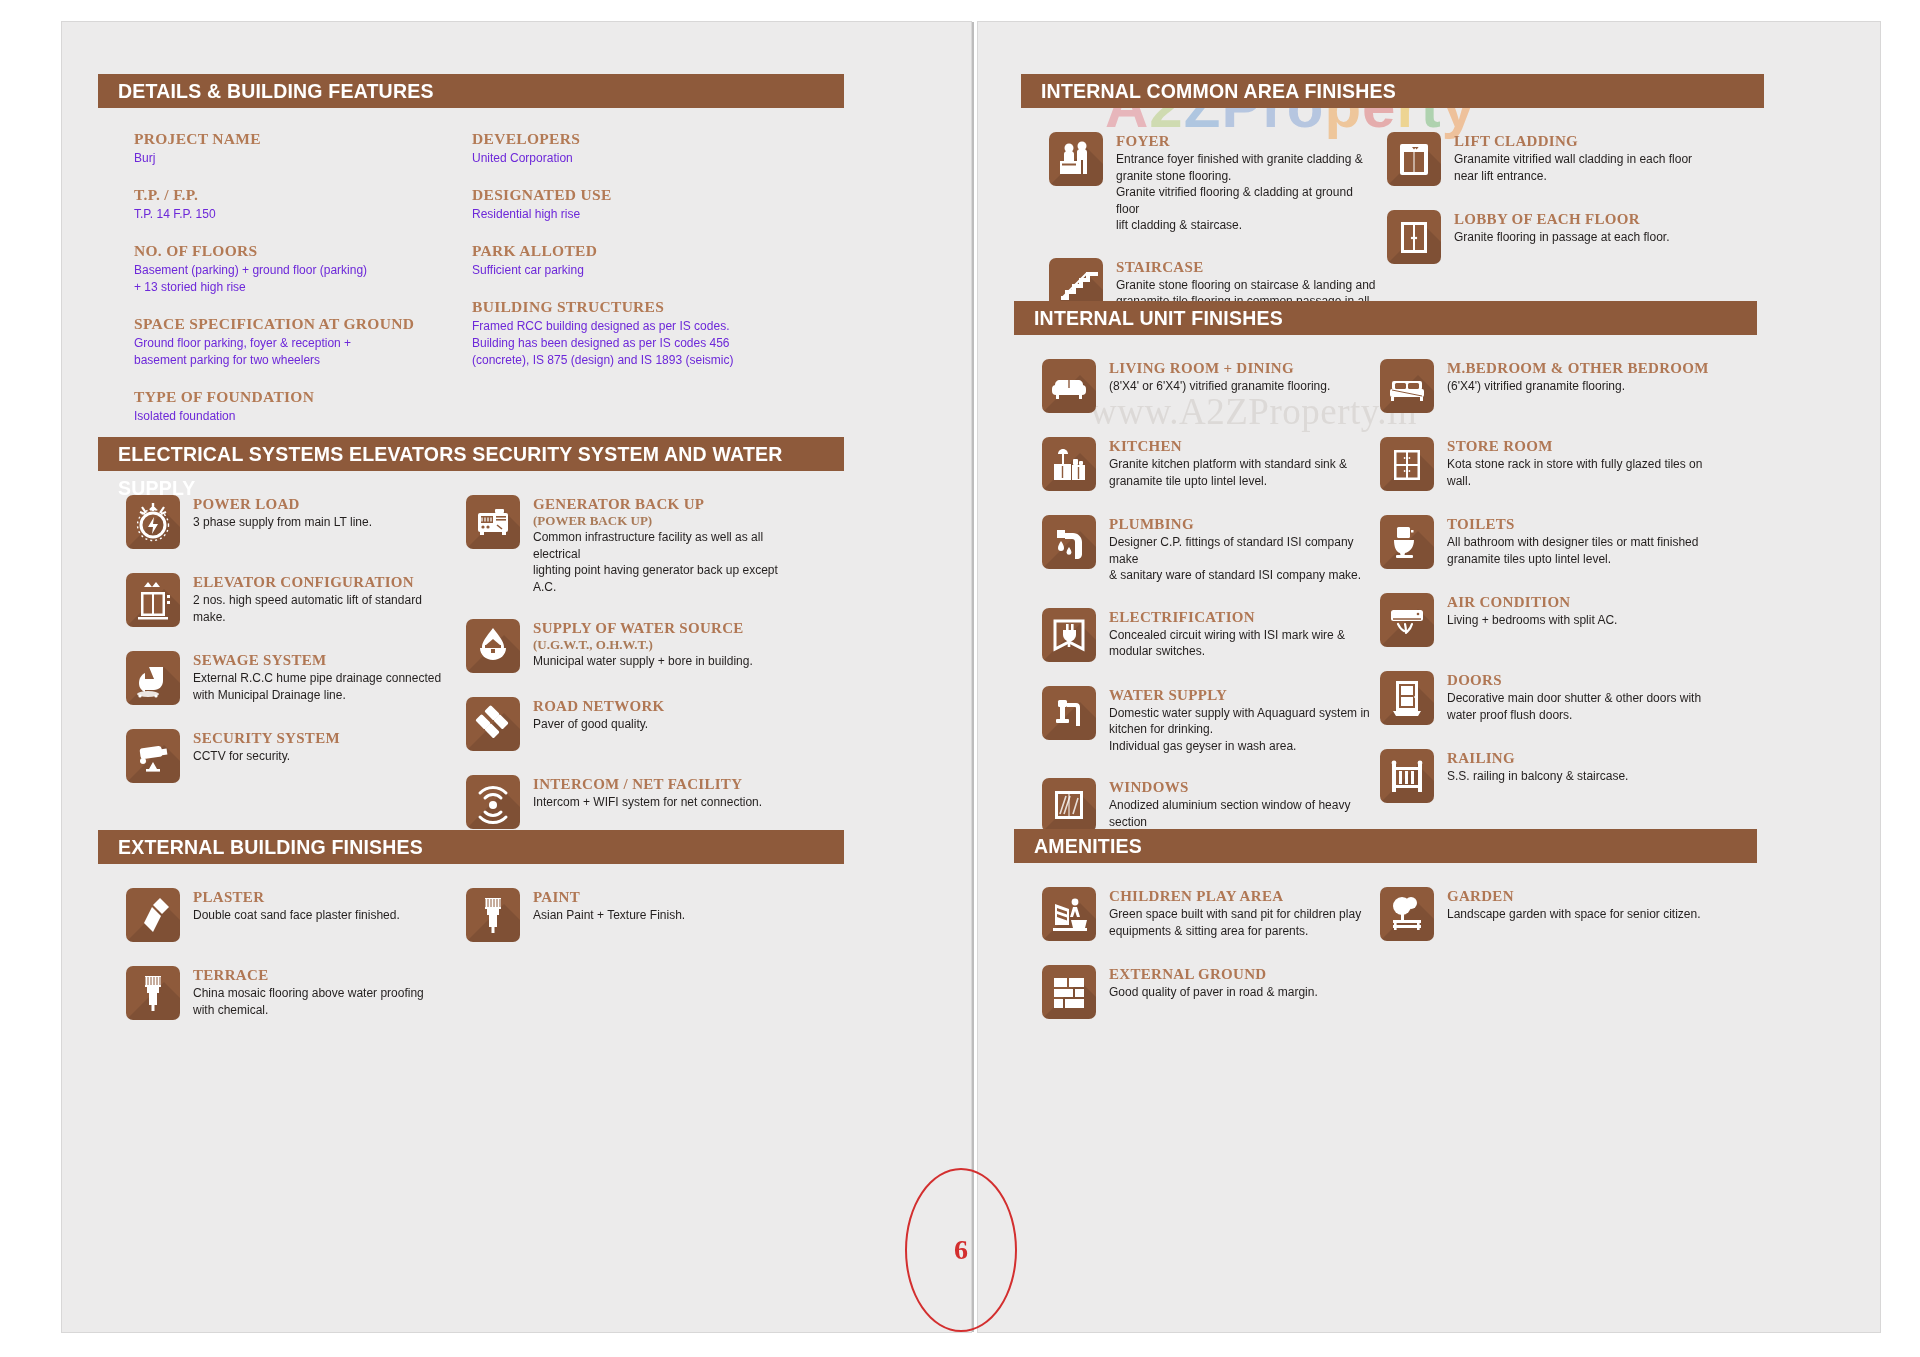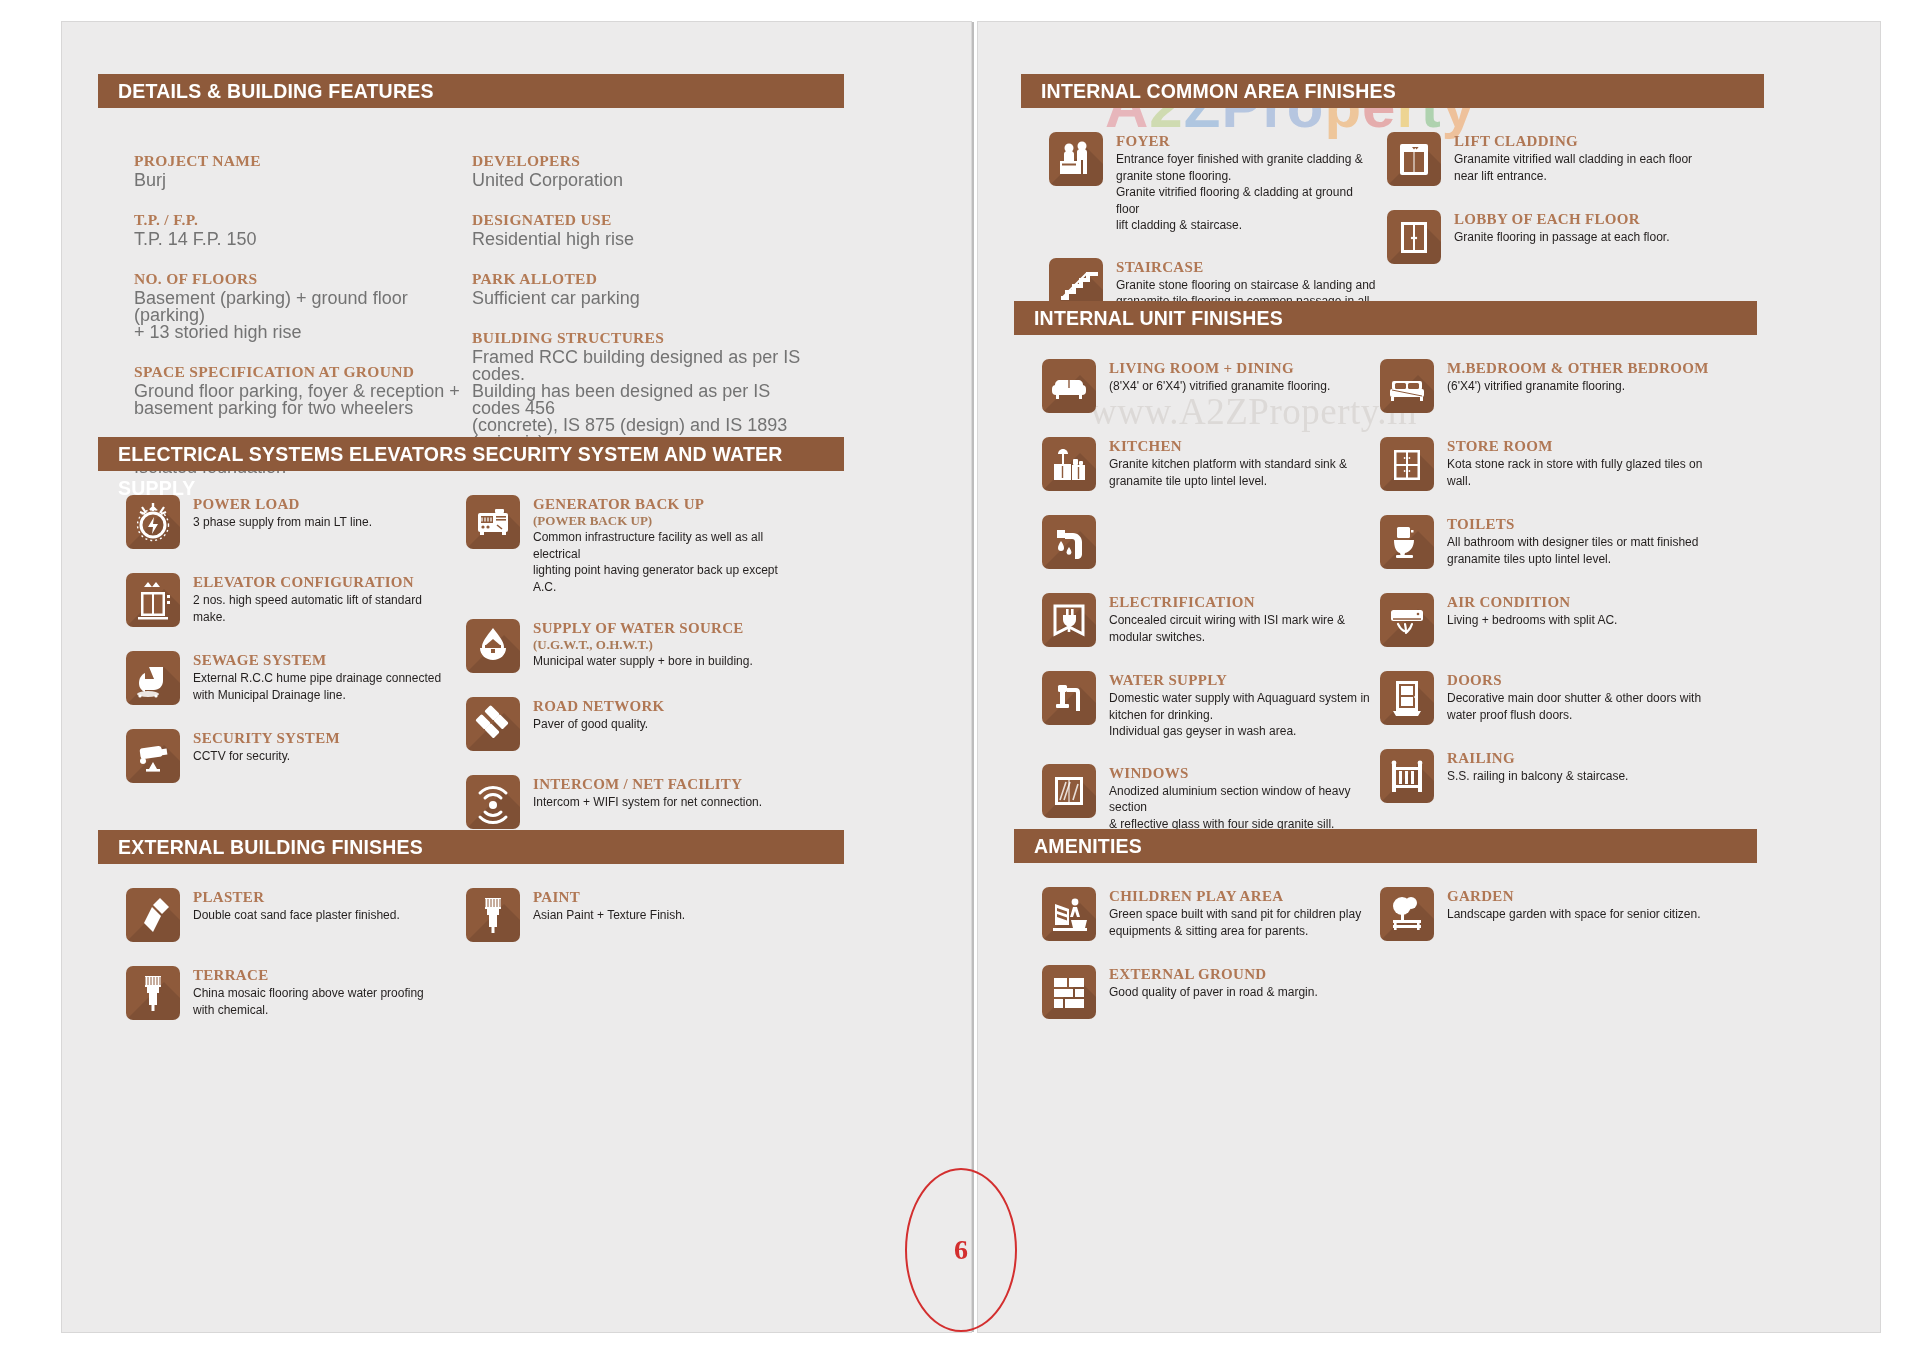--- a/index.html
+++ b/index.html
@@ -37,24 +37,24 @@
     position:relative;
   }
   .bar-left{margin-left:36px;width:726px;}
   .bar-right{margin-left:36px;width:723px;}
 
   
   .details{position:relative;margin-left:36px;margin-top:22px;width:760px;}
   .dcol{position:absolute;top:0;}
   .dcol-a{left:36px;width:330px;}
   .dcol-b{left:374px;width:330px;}
-  .ditem{margin-bottom:19px;margin-top:22px;}
+  .ditem{margin-bottom:19px;}
   .dlabel{color:#b37a55;font-family:"Liberation Serif",serif;font-weight:bold;
     font-size:15.5px;letter-spacing:.3px;margin-bottom:2px;}
-  .dval{color:#737373;font-size:18px;line-height:17px;}
+  .dval{color:#6d28d9;font-size:12px;line-height:17px;}
 
   
   .feat{display:flex;align-items:flex-start;margin-bottom:24px;}
   .ficon{
     width:54px;height:54px;flex:0 0 54px;background:#8e5a3b;border-radius:7px;
     position:relative;overflow:hidden;margin-right:13px;
   }
   .ficon svg{position:absolute;left:0;top:0;width:54px;height:54px;}
   .ftext{padding-top:1px;}
   .ftitle{color:#b07754;font-family:"Liberation Serif",serif;font-weight:bold;
@@ -458,20 +458,24 @@
               <div class="ficon">
                 <svg viewBox="0 0 54 54">
                   <path d="M54 54 L0 54 L38 16 L54 32 Z" fill="rgba(0,0,0,.10)"></path>
                   <path d="M15 15h8v8h-8z" fill="#ffffff"></path>
                   <path d="M23 18h8c5 0 9 4 9 9v7h-7v-7c0-2-1-3-3-3h-7z" fill="#ffffff"></path>
                   <path d="M33 34h7v5c0 3-2 5-5 5h-2z" fill="#ffffff"></path>
                   <path d="M19 26c2 3 3 5 3 7a3 3 0 0 1-6 0c0-2 1-4 3-7z" fill="#ffffff"></path>
                   <path d="M27 32c1.6 2.4 2.4 4 2.4 5.4a2.4 2.4 0 1 1-4.8 0c0-1.4.8-3 2.4-5.4z" fill="#ffffff"></path>
                 </svg>
               </div>
+              <div class="ftext">
+                <div class="ftitle">PLUMBING</div>
+                <div class="fdesc">Designer C.P. fittings of standard ISI company make<br>&amp; sanitary ware of standard ISI company make.</div>
+              </div>
             </div>
             <div class="feat">
               <div class="ficon">
                 <svg viewBox="0 0 54 54">
                   <path d="M54 54 L0 54 L38 16 L54 32 Z" fill="rgba(0,0,0,.10)"></path>
                   <path d="M13 13h28v28l-14-7-14 7z" fill="none" stroke="#ffffff" stroke-width="3"></path>
                   <rect x="24" y="16" width="2.6" height="6" fill="#ffffff"></rect>
                   <rect x="29" y="16" width="2.6" height="6" fill="#ffffff"></rect>
                   <path d="M21 22h13v5a6.5 6.5 0 0 1-13 0z" fill="#ffffff"></path>
                   <path d="M27 33v6" stroke="#ffffff" stroke-width="2.6"></path>

